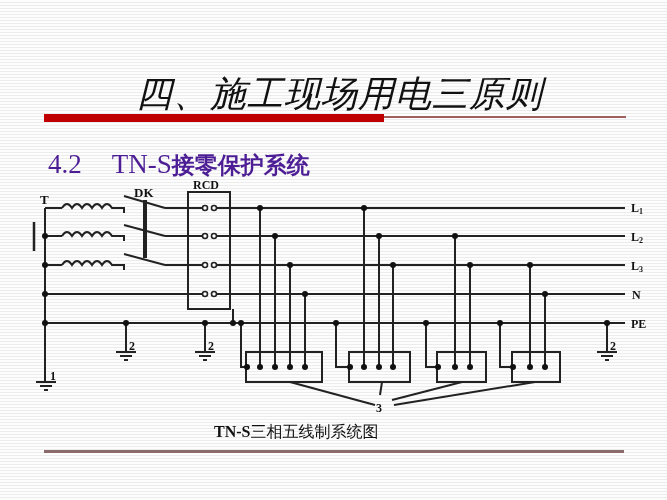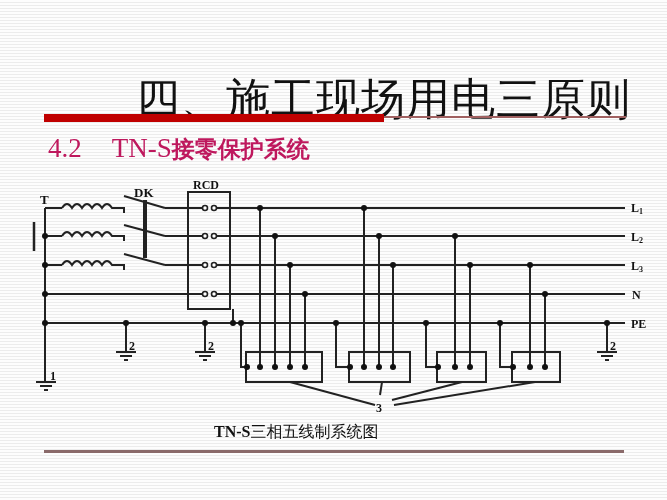--- a/index.html
+++ b/index.html
@@ -1,24 +1,24 @@
 <!DOCTYPE html>
 <html><head>
 <meta charset="utf-8">
 <style>
   html,body{margin:0;padding:0;}
   body{width:667px;height:500px;position:relative;overflow:hidden;
     background:#fafafa;
     background-image:repeating-linear-gradient(to bottom,#fdfdfd 0px,#fdfdfd 2px,#ececec 2px,#ececec 3px);
     font-family:"DejaVu Sans",sans-serif;}
-  .title{position:absolute;left:136px;top:70px;font-size:44px;color:#111;letter-spacing:1px;
-    font-family:"DejaVu Sans",sans-serif;white-space:nowrap;}
+  .title{position:absolute;left:136px;top:70px;font-size:36px;color:#111;letter-spacing:1px;
+    font-family:"DejaVu Sans",sans-serif;white-space:nowrap;font-style:italic;}
   .red-bar{position:absolute;left:44px;top:114px;width:340px;height:8px;background:#c00000;}
   .thin-bar{position:absolute;left:384px;top:116px;width:242px;height:1.5px;background:#a06060;}
-  .subtitle{position:absolute;left:48px;top:132px;font-size:27px;color:#be185d;white-space:nowrap;}
+  .subtitle{position:absolute;left:48px;top:148px;font-size:27px;color:#4c1d95;white-space:nowrap;}
   .sub-num{font-family:"Liberation Serif",serif;}
   .sub-tn{font-family:"Liberation Serif",serif;margin-left:30px;}
   .sub-cn{font-family:"DejaVu Sans",sans-serif;font-weight:bold;font-size:23px;}
   .diagram{position:absolute;left:0;top:0;}
   .caption{position:absolute;left:214px;top:422px;font-size:16px;color:#111;white-space:nowrap;}
   .caption .lat{font-family:"Liberation Serif",serif;font-weight:bold;}
   .caption .cn{font-family:"DejaVu Sans",sans-serif;}
   .bottom-bar{position:absolute;left:44px;top:450px;width:580px;height:3px;background:#8a6a6a;}
   .lbl{font-family:"Liberation Serif",serif;font-weight:bold;fill:#111;}
 </style>

